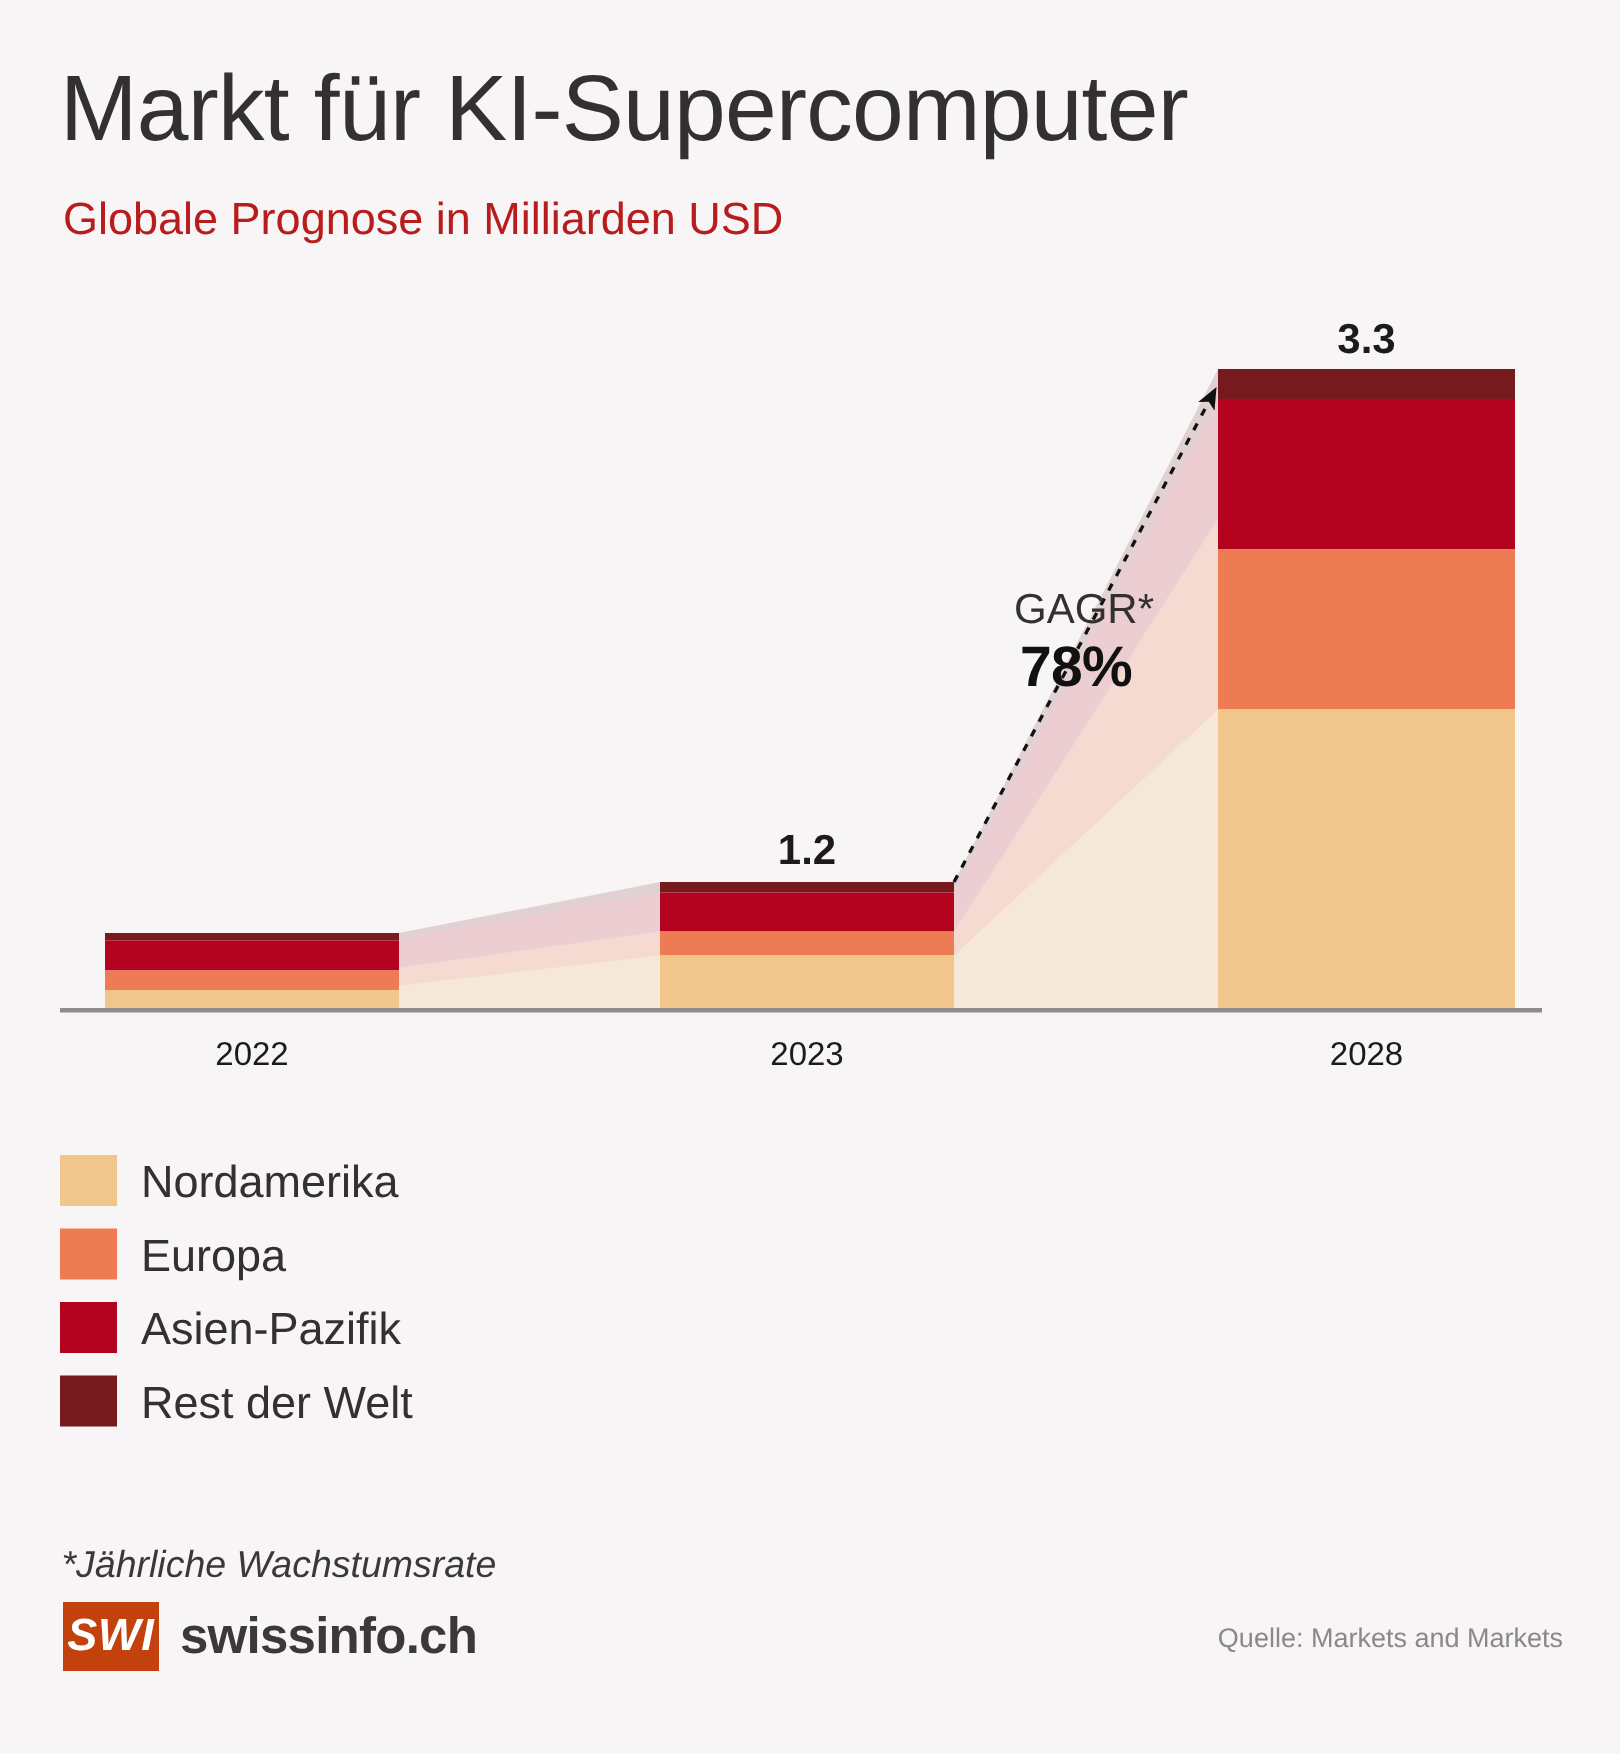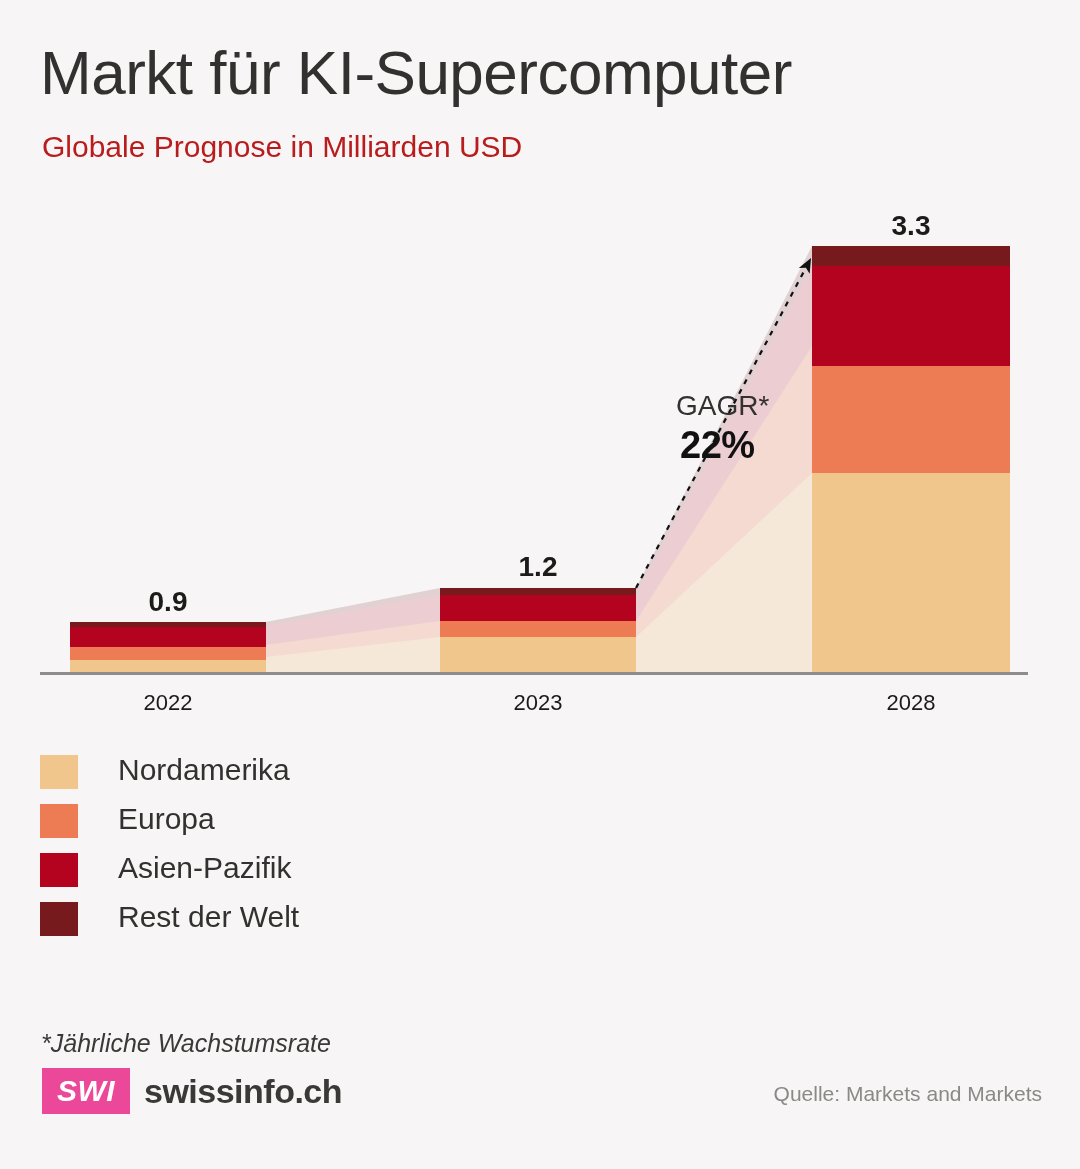--- a/index.html
+++ b/index.html
@@ -57,47 +57,47 @@
     white-space:nowrap;
   }
   .anno-value{
     position:absolute;left:680px;top:424px;
     font-size:38px;font-weight:700;color:#111;
     white-space:nowrap;letter-spacing:-0.5px;
   }
 
   
   #legend{position:absolute;left:40px;top:755px;}
-  .legend-row{display:flex;align-items:flex-start;height:49px;gap:24px;}
+  .legend-row{display:flex;align-items:flex-end;height:49px;}
   .swatch{width:38px;height:34px;flex:0 0 38px;}
   .legend-text{margin-left:16px;font-size:30px;color:#33312f;line-height:1;}
 
   
   .footnote{
     position:absolute;left:41px;top:1029px;
     font-size:25px;font-style:italic;color:#3b3937;
     white-space:nowrap;
   }
 
   
   #footer{position:absolute;left:0;top:1062px;width:1080px;height:70px;}
   .logo{position:absolute;left:42px;top:6px;display:flex;align-items:center;}
   .logo-mark{
-    width:88px;height:46px;background:#ec4899;
+    width:64px;height:46px;background:#c2410c;
     color:#fff;font-size:30px;font-weight:700;font-style:italic;
     display:flex;align-items:center;justify-content:center;
     letter-spacing:0.5px;
   }
   .logo-word{
     margin-left:14px;font-size:34px;font-weight:700;
     color:#3b3937;letter-spacing:-0.5px;
   }
   .source{
     position:absolute;right:38px;top:20px;
-    font-size:21px;color:#8b8987;white-space:nowrap;
+    font-size:18px;color:#8b8987;white-space:nowrap;
   }
 </style>
 </head>
 <body>
 
 <div id="page">
 
   <div class="title">Markt für KI-Supercomputer</div>
   <div class="subtitle">Globale Prognose in Milliarden USD</div>
 
@@ -115,21 +115,20 @@
       <polygon points="636,621 812,346 812,266 636,595" fill="#b3031e" opacity="0.16"></polygon>
       <polygon points="636,595 812,266 812,246 636,588" fill="#771a1d" opacity="0.16"></polygon>
     </svg>
 
     <div class="bar" style="left:70px;top:622px;width:196px;height:50px;">
       <div class="seg" style="top:0px;height:5px;background:#771a1d;"></div>
       <div class="seg" style="top:5px;height:20px;background:#b3031e;"></div>
       <div class="seg" style="top:25px;height:13px;background:#ed7b54;"></div>
       <div class="seg" style="top:38px;height:12px;background:#f0c68c;"></div>
     </div>
-    <div class="vlabel" style="left:70px;top:586px;width:196px;">0.9</div>
     <div class="xlabel" style="left:70px;width:196px;">2022</div>
 
     <div class="bar" style="left:440px;top:588px;width:196px;height:84px;">
       <div class="seg" style="top:0px;height:7px;background:#771a1d;"></div>
       <div class="seg" style="top:7px;height:26px;background:#b3031e;"></div>
       <div class="seg" style="top:33px;height:16px;background:#ed7b54;"></div>
       <div class="seg" style="top:49px;height:35px;background:#f0c68c;"></div>
     </div>
     <div class="vlabel" style="left:440px;top:551px;width:196px;">1.2</div>
     <div class="xlabel" style="left:440px;width:196px;">2023</div>
@@ -147,21 +146,21 @@
 
     <svg id="anno" viewBox="0 0 1080 700">
       <defs>
         <marker id="arrowhead" markerWidth="7" markerHeight="7" refX="5.6" refY="3.2" orient="auto">
           <polygon points="0,0.4 6.6,3.2 0,6 1.6,3.2" fill="#111"></polygon>
         </marker>
       </defs>
       <line x1="636" y1="588" x2="810" y2="260" stroke="#111" stroke-width="2.2" stroke-dasharray="5 6" marker-end="url(#arrowhead)"></line>
     </svg>
     <div class="anno-label">GAGR*</div>
-    <div class="anno-value">22%</div>
+    <div class="anno-value">78%</div>
   </div>
 
   <div id="legend">
     <div class="legend-row">
       <span class="swatch" style="background:#f0c68c;"></span>
       <span class="legend-text">Nordamerika</span>
     </div>
     <div class="legend-row">
       <span class="swatch" style="background:#ed7b54;"></span>
       <span class="legend-text">Europa</span>

